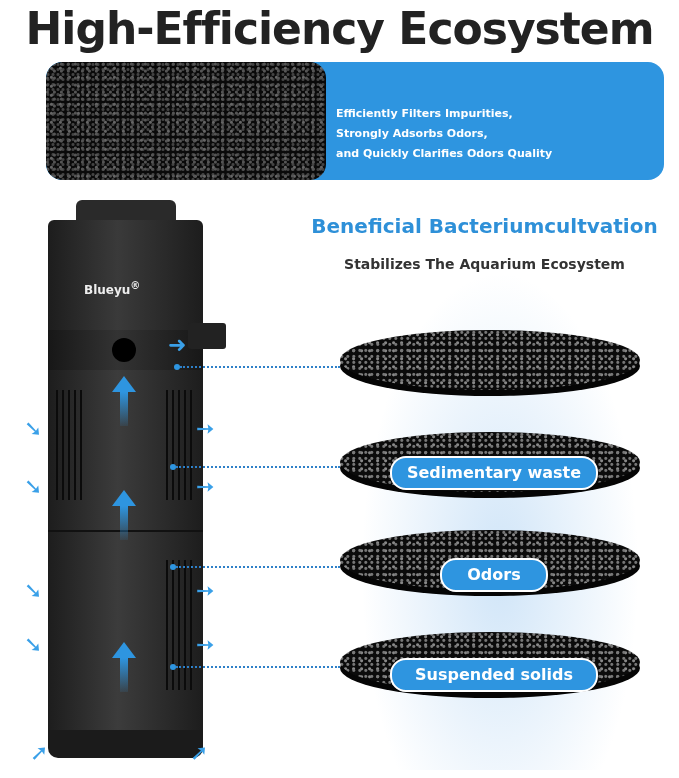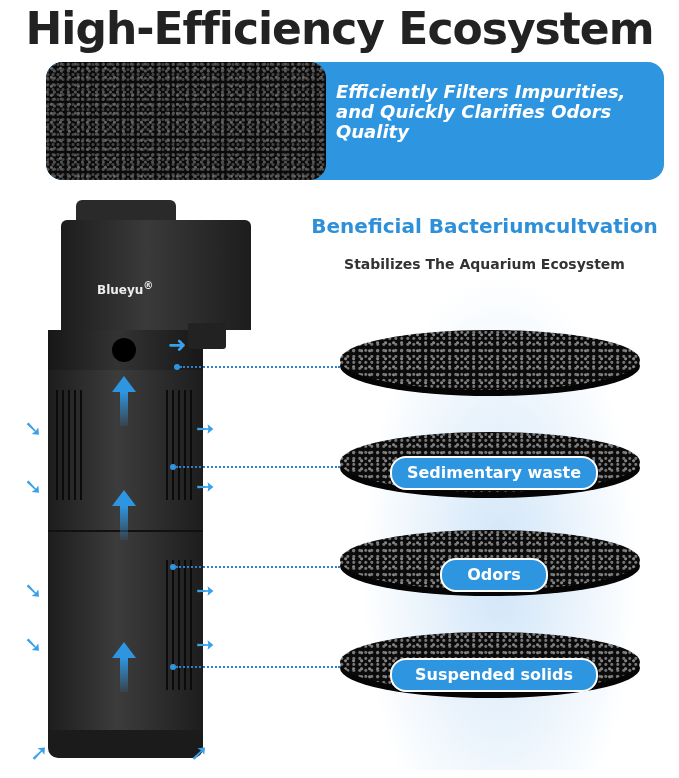--- a/index.html
+++ b/index.html
@@ -4,27 +4,27 @@
 <style>
   html,body{margin:0;padding:0;}
   body{width:679px;height:778px;background:#ffffff;position:relative;overflow:hidden;font-family:"DejaVu Sans","Liberation Sans",sans-serif;}
   .title{position:absolute;left:0;top:0;width:679px;text-align:center;font-family:"DejaVu Sans",sans-serif;font-weight:bold;font-size:44px;line-height:58px;color:#222;letter-spacing:-1px;}
   .banner{position:absolute;left:46px;top:62px;width:618px;height:118px;background:#2e95e0;border-radius:16px;overflow:hidden;}
   .banner .foam{position:absolute;left:0;top:0;width:280px;height:118px;border-radius:16px;background:
       radial-gradient(circle at 20% 30%,#555 0 1px,transparent 2px),
       radial-gradient(circle at 60% 70%,#666 0 1px,transparent 2px),
       radial-gradient(circle at 40% 50%,#444 0 1px,transparent 2px),
       #0a0a0a;background-size:7px 7px,9px 9px,5px 5px,auto;}
-  .banner .text{position:absolute;left:290px;top:20px;color:#fff;font-weight:bold;font-size:18px;line-height:20px;font-style:italic;}
+  .banner .text{position:absolute;left:290px;top:42px;color:#fff;font-weight:bold;font-size:11px;line-height:20px;}
   .sub-title{position:absolute;left:290px;top:214px;width:389px;text-align:center;color:#2e90d8;font-weight:bold;font-size:20px;}
   .sub-caption{position:absolute;left:290px;top:256px;width:389px;text-align:center;color:#333;font-weight:bold;font-size:14px;}
   .water{position:absolute;left:360px;top:270px;width:280px;height:500px;background:radial-gradient(ellipse at 50% 60%,rgba(120,180,235,0.35),rgba(255,255,255,0) 70%);}
   .pump{position:absolute;left:48px;top:200px;width:155px;height:560px;}
   .pump .cap{position:absolute;left:28px;top:0;width:100px;height:22px;background:#2a2a2a;border-radius:6px 6px 0 0;}
-  .pump .head{position:absolute;left:13px;top:20px;width:155px;height:110px;background:linear-gradient(90deg,#1d1d1d,#3a3a3a 45%,#1d1d1d);border-radius:6px 6px 0 0;padding-left:35px;}
+  .pump .head{position:absolute;left:0;top:20px;width:155px;height:110px;background:linear-gradient(90deg,#1d1d1d,#3a3a3a 45%,#1d1d1d);border-radius:6px 6px 0 0;}
   .pump .ring{position:absolute;left:0;top:130px;width:155px;height:40px;background:linear-gradient(90deg,#171717,#333 45%,#171717);}
   .pump .port{position:absolute;left:64px;top:138px;width:24px;height:24px;border-radius:50%;background:#000;}
   .pump .outlet{position:absolute;left:140px;top:123px;width:38px;height:26px;background:#222;border-radius:3px;}
   .pump .body{position:absolute;left:0;top:170px;width:155px;height:360px;background:linear-gradient(90deg,#1d1d1d,#3c3c3c 45%,#1d1d1d);}
   .pump .seam{position:absolute;left:0;top:330px;width:155px;height:2px;background:#111;}
   .pump .foot{position:absolute;left:0;top:530px;width:155px;height:28px;background:#1b1b1b;border-radius:0 0 10px 10px;}
   .slots{position:absolute;width:26px;height:110px;background:repeating-linear-gradient(90deg,#0b0b0b 0 2px,transparent 2px 6px);}
   .logo{position:absolute;left:36px;top:60px;color:#eee;font-weight:bold;font-size:12px;}
   .arrow-up{position:absolute;width:0;height:0;border-left:12px solid transparent;border-right:12px solid transparent;border-bottom:16px solid #2e95e0;}
   .arrow-stem{position:absolute;width:8px;height:34px;background:linear-gradient(#2e95e0,rgba(46,149,224,0.1));}
@@ -39,20 +39,21 @@
 </style>
 </head>
 <body>
 
 <div class="title">High-Efficiency Ecosystem</div>
 
 <div class="banner">
   <div class="foam"></div>
   <div class="text">
     <div>Efficiently Filters Impurities,</div>
+    <div>Strongly Adsorbs Odors,</div>
     <div>and Quickly Clarifies Odors Quality</div>
   </div>
 </div>
 
 <div class="sub-title">Beneficial Bacteriumcultvation</div>
 <div class="sub-caption">Stabilizes The Aquarium Ecosystem</div>
 
 <div class="water"></div>
 
 <div class="pump">

